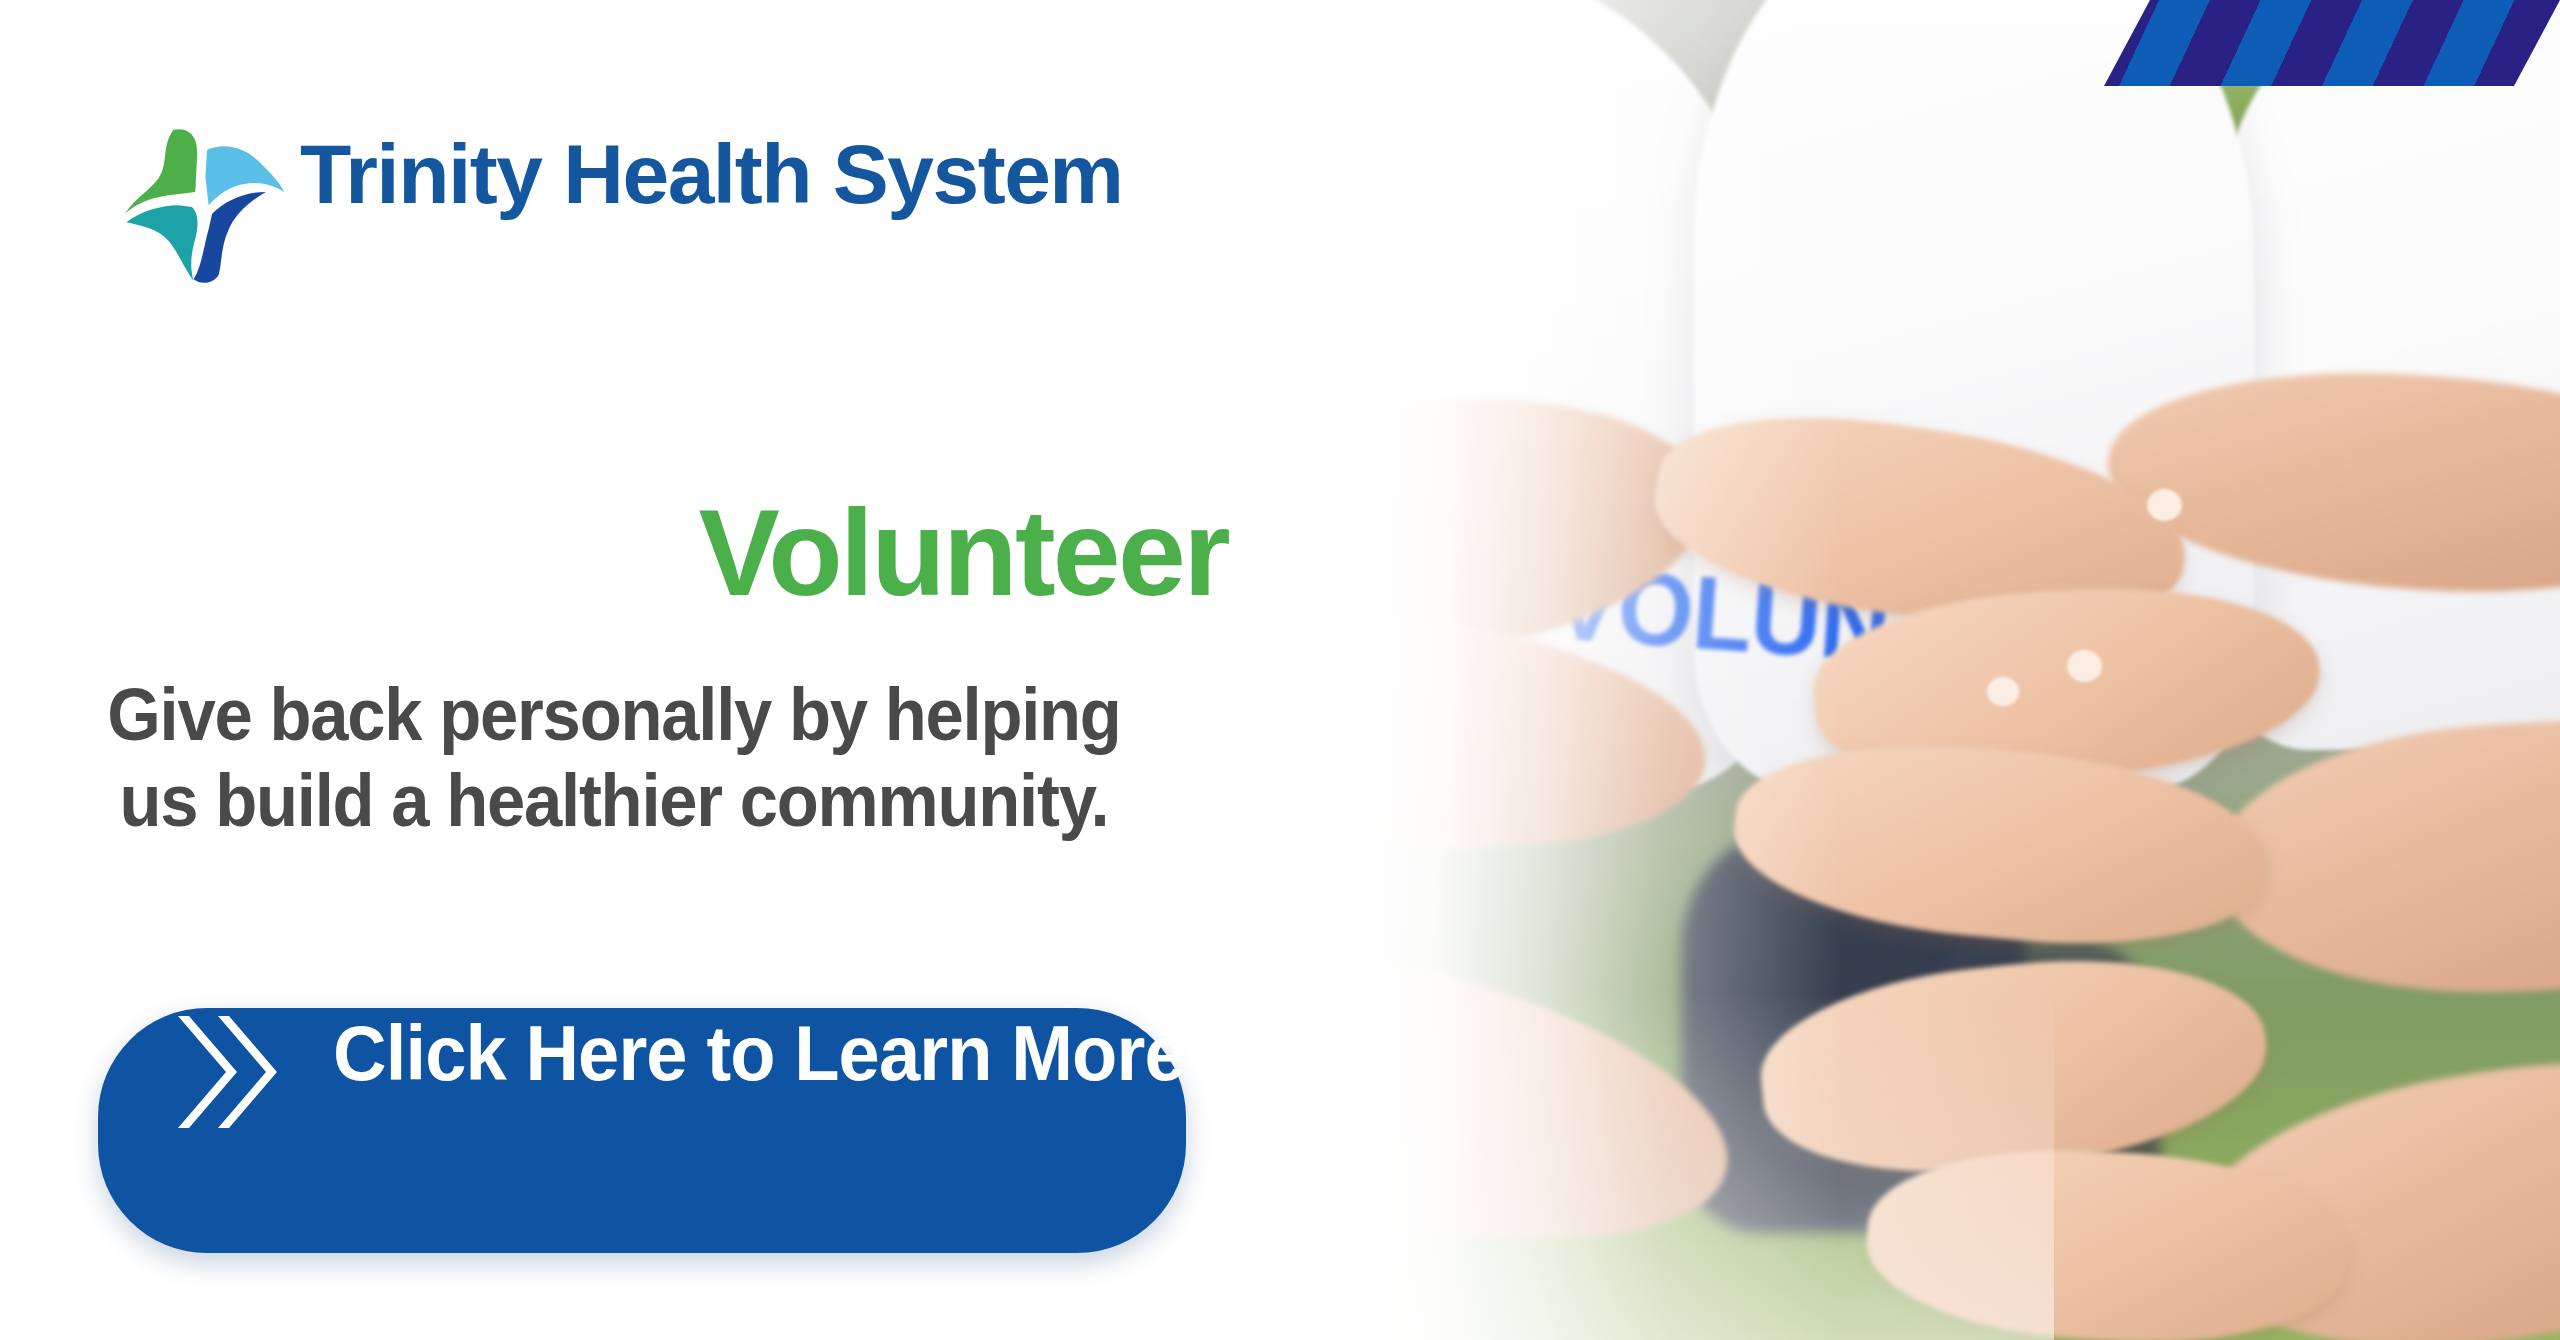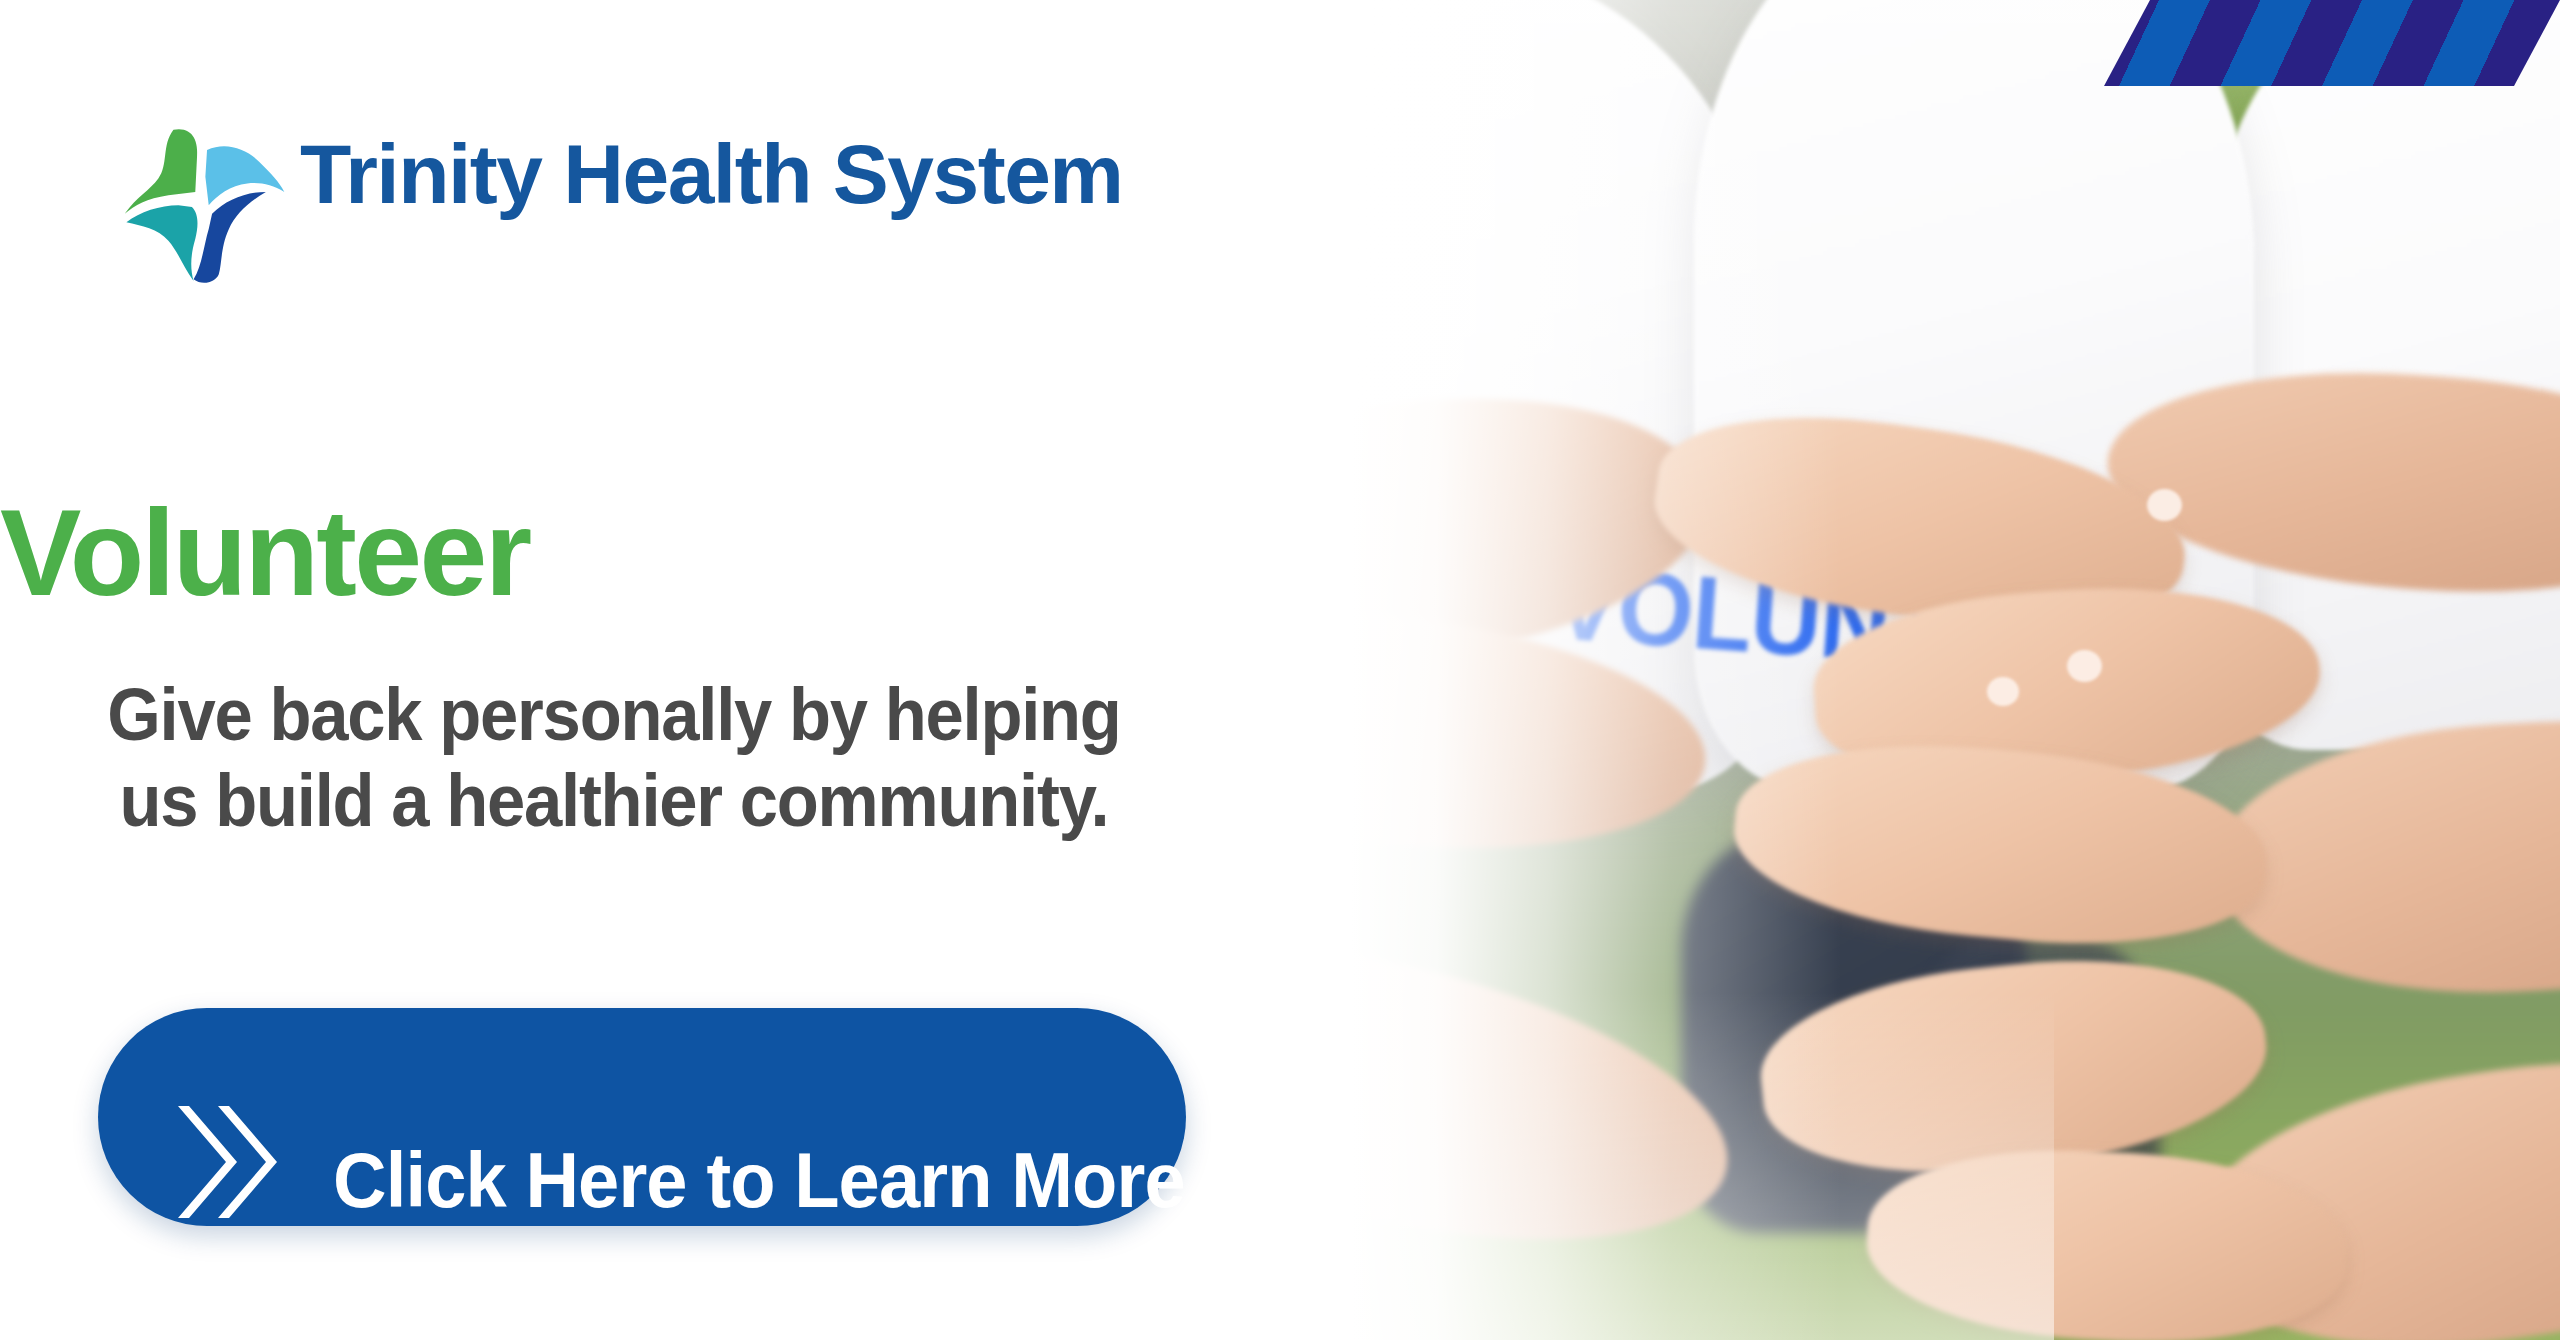--- a/index.html
+++ b/index.html
@@ -214,21 +214,21 @@
     letter-spacing:-.004em;
     color:#15579e;
     margin-top:22px;
     margin-left:6px;
   }
 
   .headline {
     position:absolute;
     left:0; top:492px;
     width:1228px;
-    text-align:left;
+    text-align:right;
     font-family:"Liberation Sans", sans-serif;
     font-weight:700;
     font-size:122px;
     line-height:1;
     letter-spacing:-.022em;
     color:#4cb04a;
   }
 
   .subhead {
     position:absolute;
@@ -241,26 +241,26 @@
     line-height:1.16;
     letter-spacing:-.018em;
     color:#4a4a4a;
     transform:scaleX(.93);
   }
   .subhead .line { display:block; white-space:nowrap; }
 
   .cta-button {
     position:absolute;
     left:98px; top:1008px;
-    width:1088px; height:218px;
+    width:1088px; height:245px;
     background:#0e54a3;
     border:none;
     border-radius:109px;
     display:flex;
-    align-items:flex-end;
+    align-items:flex-start;
     cursor:pointer;
     box-shadow:0 10px 26px rgba(10,60,120,.22);
   }
   .cta-chevron {
     width:112px; height:128px;
     margin-left:72px;
     margin-right:26px;
     flex:none;
   }
   .cta-label {

